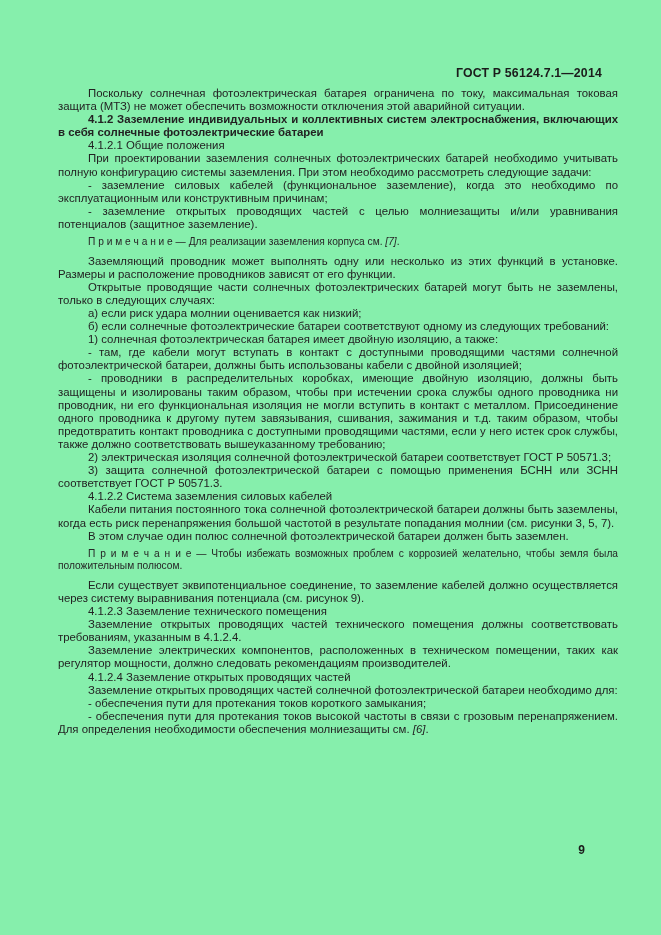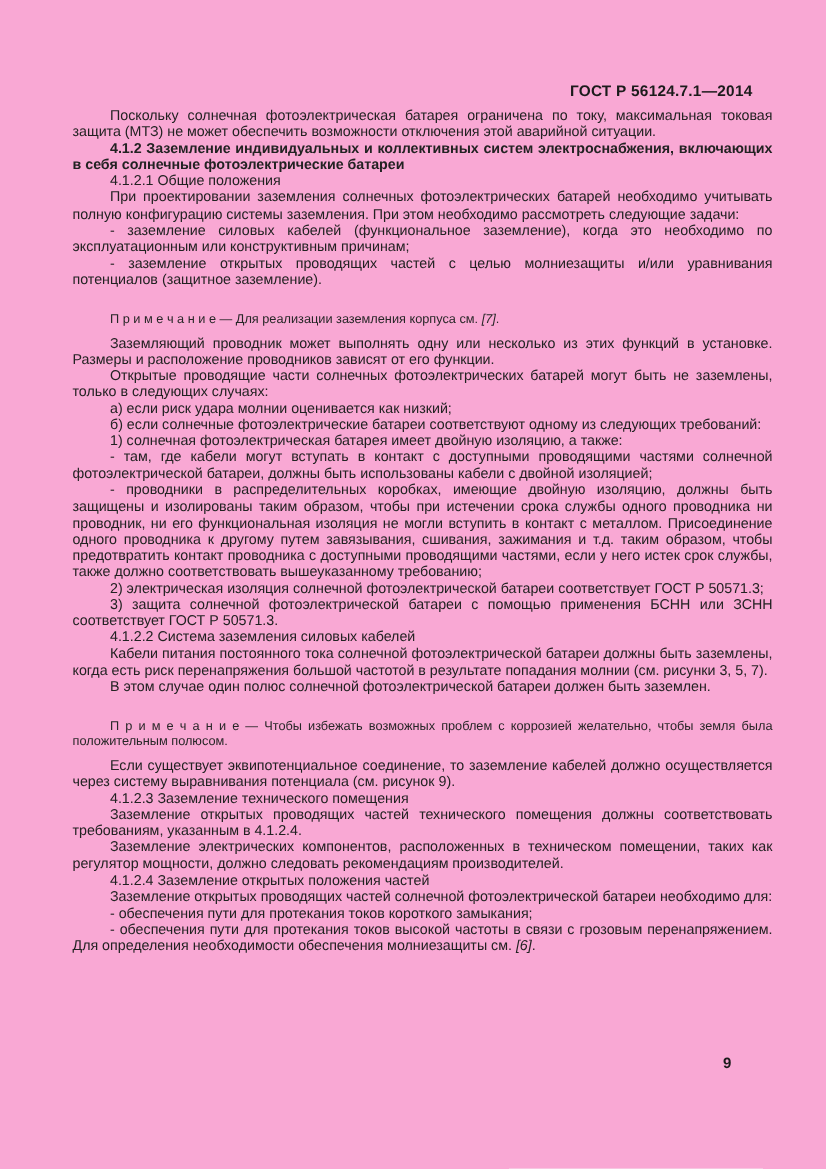--- a/index.html
+++ b/index.html
@@ -4,21 +4,21 @@
 <style>
   * { margin: 0; padding: 0; box-sizing: border-box; }
   html, body {
     background: #f4f4f3;
     font-family: "Liberation Sans", "DejaVu Sans", sans-serif;
   }
   .page {
     position: relative;
     width: 661px;
     height: 935px;
-    background: #f9a8d4;
+    background: #86efac;
     color: #1e1e1e;
     overflow: hidden;
   }
   .doc-header {
     position: absolute;
     top: 66px;
     left: 42px;
     width: 560px;
     text-align: right;
     font-weight: bold;
@@ -34,21 +34,21 @@
     font-size: 11.4px;
     line-height: 13.1px;
     text-align: justify;
     color: #222;
   }
   .content p { text-indent: 30px; }
   .p-heading { font-weight: bold; }
   .p-note {
     font-size: 10.2px;
     line-height: 12.6px;
-    margin: 19px 0 6px 0;
+    margin: 5px 0 6px 0;
     color: #262626;
   }
   .content em { font-style: italic; }
   .doc-footer {
     position: absolute;
     top: 843px;
     right: 76px;
     font-weight: bold;
     font-size: 12px;
     color: #1b1b1b;
@@ -78,20 +78,20 @@
       <p class="p-body"><span>2) электрическая изоляция солнечной фотоэлектрической батареи соответствует ГОСТ Р 50571.3;</span></p>
       <p class="p-body"><span>3) защита солнечной фотоэлектрической батареи с помощью применения БСНН или ЗСНН соответствует ГОСТ Р 50571.3.</span></p>
       <p class="p-sub"><span>4.1.2.2 Система заземления силовых кабелей</span></p>
       <p class="p-body"><span>Кабели питания постоянного тока солнечной фотоэлектрической батареи должны быть заземлены, когда есть риск перенапряжения большой частотой в результате попадания молнии (см. рисунки 3, 5, 7).</span></p>
       <p class="p-body"><span>В этом случае один полюс солнечной фотоэлектрической батареи должен быть заземлен.</span></p>
       <p class="p-note"><span>П р и м е ч а н и е — Чтобы избежать возможных проблем с коррозией желательно, чтобы земля была положительным полюсом.</span></p>
       <p class="p-body"><span>Если существует эквипотенциальное соединение, то заземление кабелей должно осуществляется через систему выравнивания потенциала (см. рисунок 9).</span></p>
       <p class="p-sub"><span>4.1.2.3 Заземление технического помещения</span></p>
       <p class="p-body"><span>Заземление открытых проводящих частей технического помещения должны соответствовать требованиям, указанным в 4.1.2.4.</span></p>
       <p class="p-body"><span>Заземление электрических компонентов, расположенных в техническом помещении, таких как регулятор мощности, должно следовать рекомендациям производителей.</span></p>
-      <p class="p-sub"><span>4.1.2.4 Заземление открытых положения частей</span></p>
+      <p class="p-sub"><span>4.1.2.4 Заземление открытых проводящих частей</span></p>
       <p class="p-body"><span>Заземление открытых проводящих частей солнечной фотоэлектрической батареи необходимо для:</span></p>
       <p class="p-body"><span>- обеспечения пути для протекания токов короткого замыкания;</span></p>
       <p class="p-body"><span>- обеспечения пути для протекания токов высокой частоты в связи с грозовым перенапряжением. Для определения необходимости обеспечения молниезащиты см. </span><em>[6]</em><span>.</span></p>
     </div>
 
   <div class="doc-footer">9</div>
 </div>
 
 </body></html>

